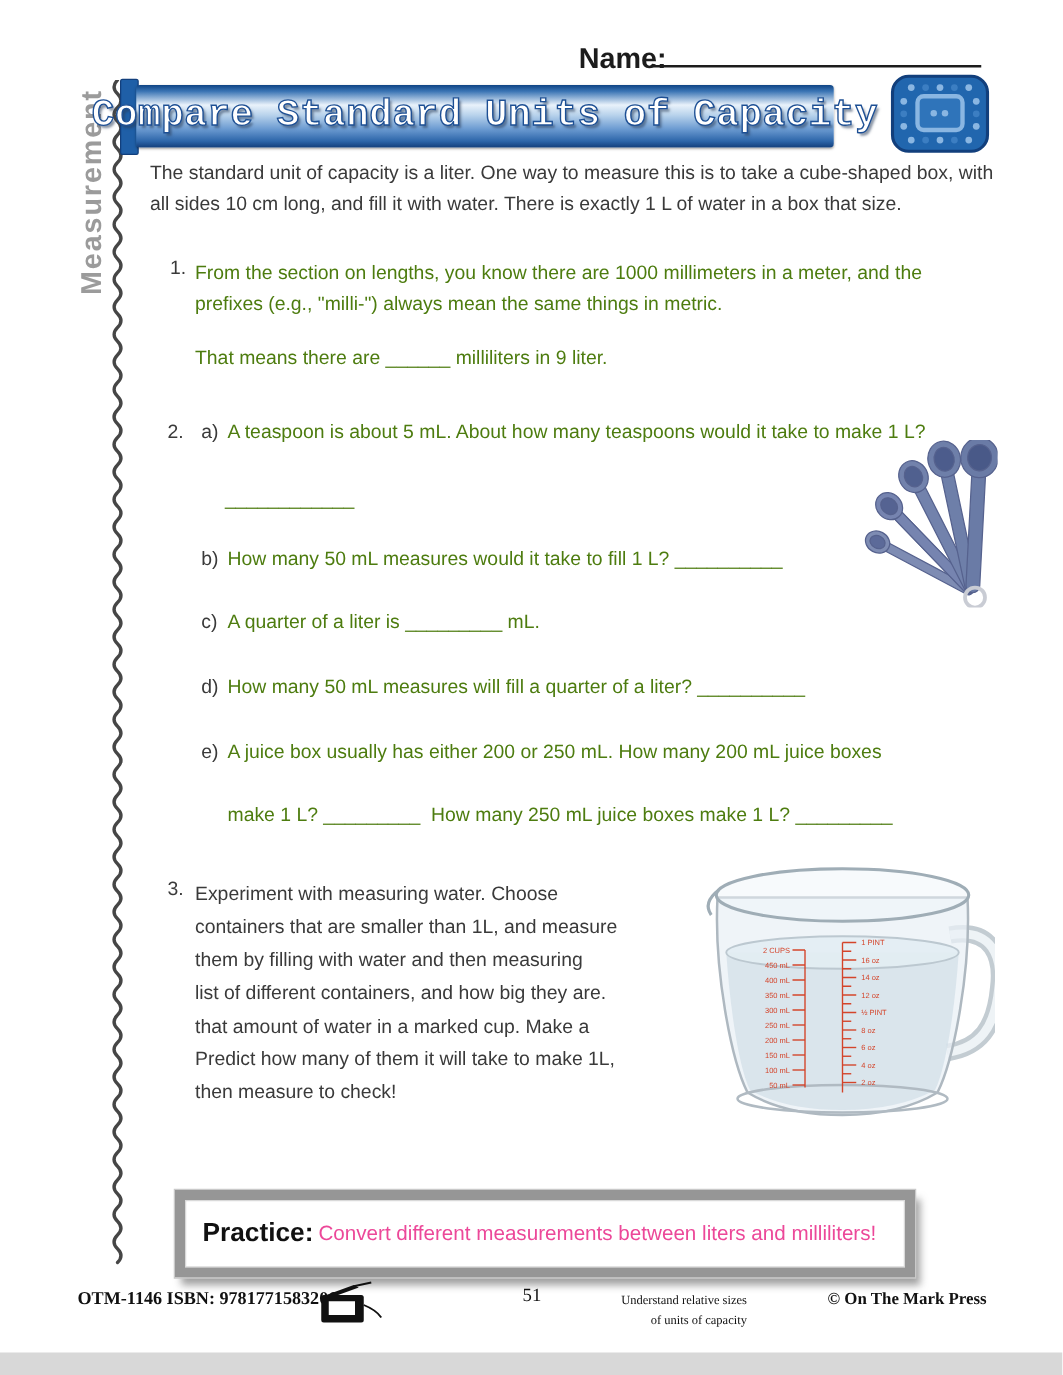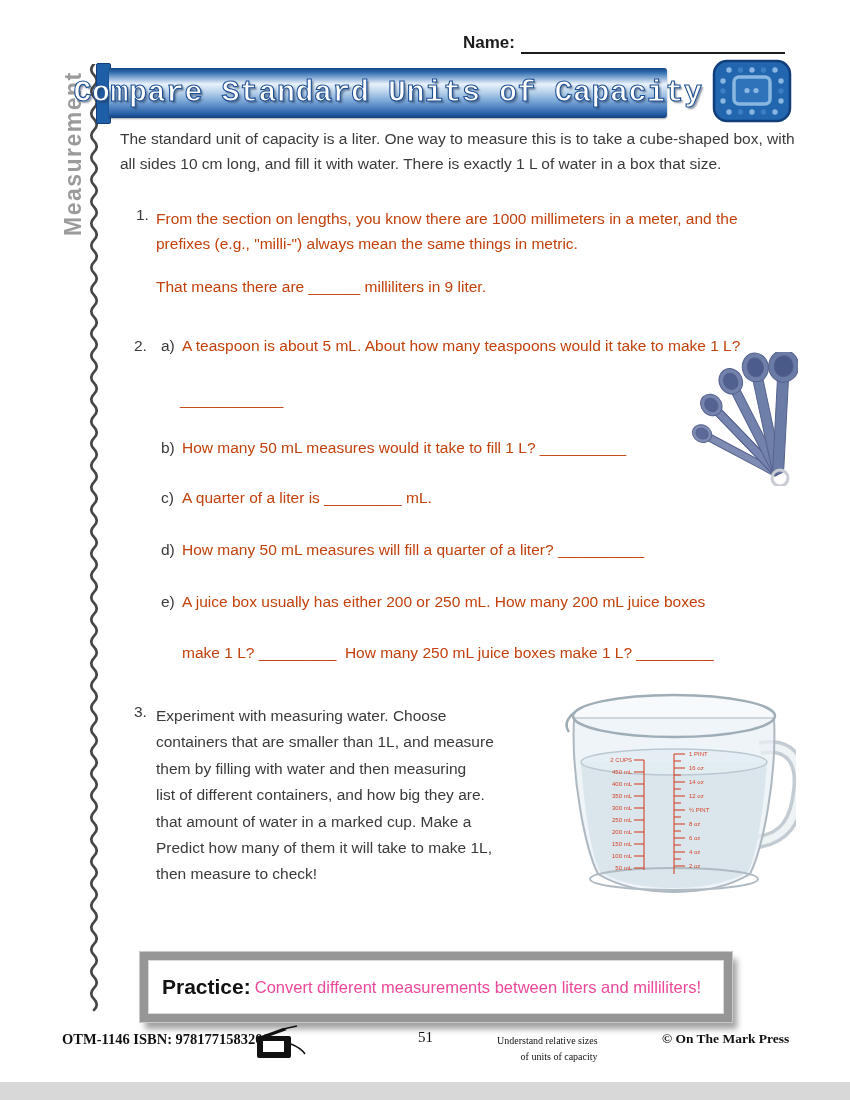--- a/index.html
+++ b/index.html
@@ -3,21 +3,21 @@
 <meta charset="utf-8">
 <style>
   html,body{margin:0;padding:0;}
   body{
     width:850px;height:1100px;position:relative;background:#ffffff;
     font-family:"Liberation Sans","DejaVu Sans",sans-serif;color:#3a3a3a;
     overflow:hidden;
   }
   .abs{position:absolute;}
   
-  .name-label{left:463px;top:33px;font-size:17px;font-weight:bold;color:#1c1c1c;}
+  .name-label{left:463px;top:33px;font-size:23px;font-weight:bold;color:#1c1c1c;}
   .name-line{left:521px;top:30px;width:264px;height:22px;border-bottom:2px solid #1c1c1c;}
   
   .vlabel{
     left:60px;top:236px;transform:rotate(-90deg);transform-origin:0 0;
     font-size:23px;font-weight:bold;color:#9b9b9b;letter-spacing:1.5px;white-space:nowrap;
   }
   
   .wavy{left:86px;top:64px;}
   
   .banner-bar{
@@ -33,21 +33,21 @@
   }
   .banner-title{
     font-size:30px;font-weight:bold;color:#ffffff;letter-spacing:.5px;white-space:nowrap;
     -webkit-text-stroke:1.1px #1d4f94;
     text-shadow:2px 2px 2px rgba(40,60,90,.55);
   }
   .badge{left:711px;top:59px;}
   
   .intro{left:120px;top:126px;width:676px;font-size:15.5px;line-height:25px;}
   .qnum{font-size:15.5px;color:#3a3a3a;}
-  .qtext{font-size:15.5px;color:#c2410c;}
+  .qtext{font-size:15.5px;color:#4d7c0f;}
   .ws-pre{white-space:pre-wrap;text-align:right;}
   .q3line{font-size:15.5px;line-height:26.4px;}
   
   .practice{
     left:140px;top:952px;width:548px;height:34px;background:#ffffff;
     border:8px solid #969696;outline:1px solid #c9c9c9;
     box-shadow:5px 7px 6px rgba(110,110,110,.65), inset 0 0 0 1px #d9d9d9;
     padding:10px 14px;display:flex;align-items:center;gap:4px;white-space:nowrap;
   }
   .practice-label{font-size:21px;font-weight:bold;color:#111;}

